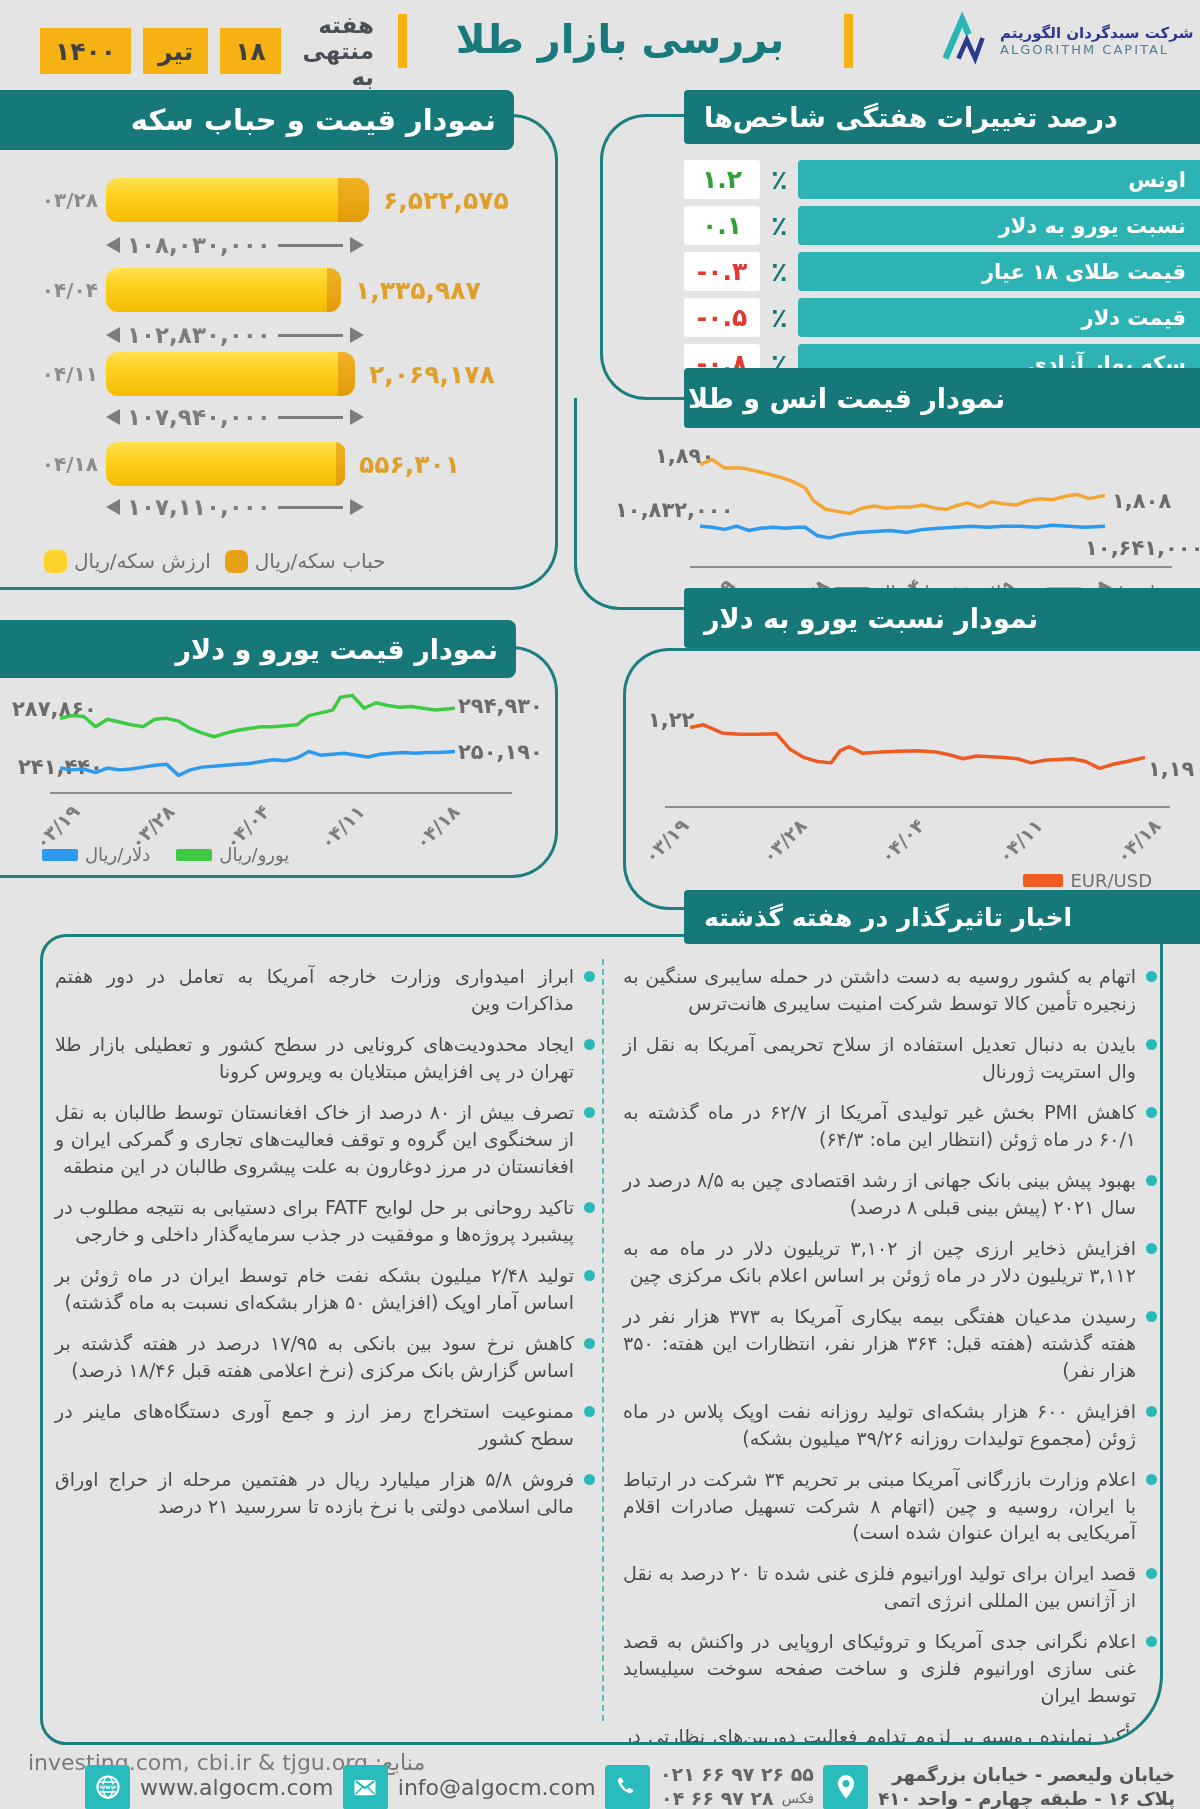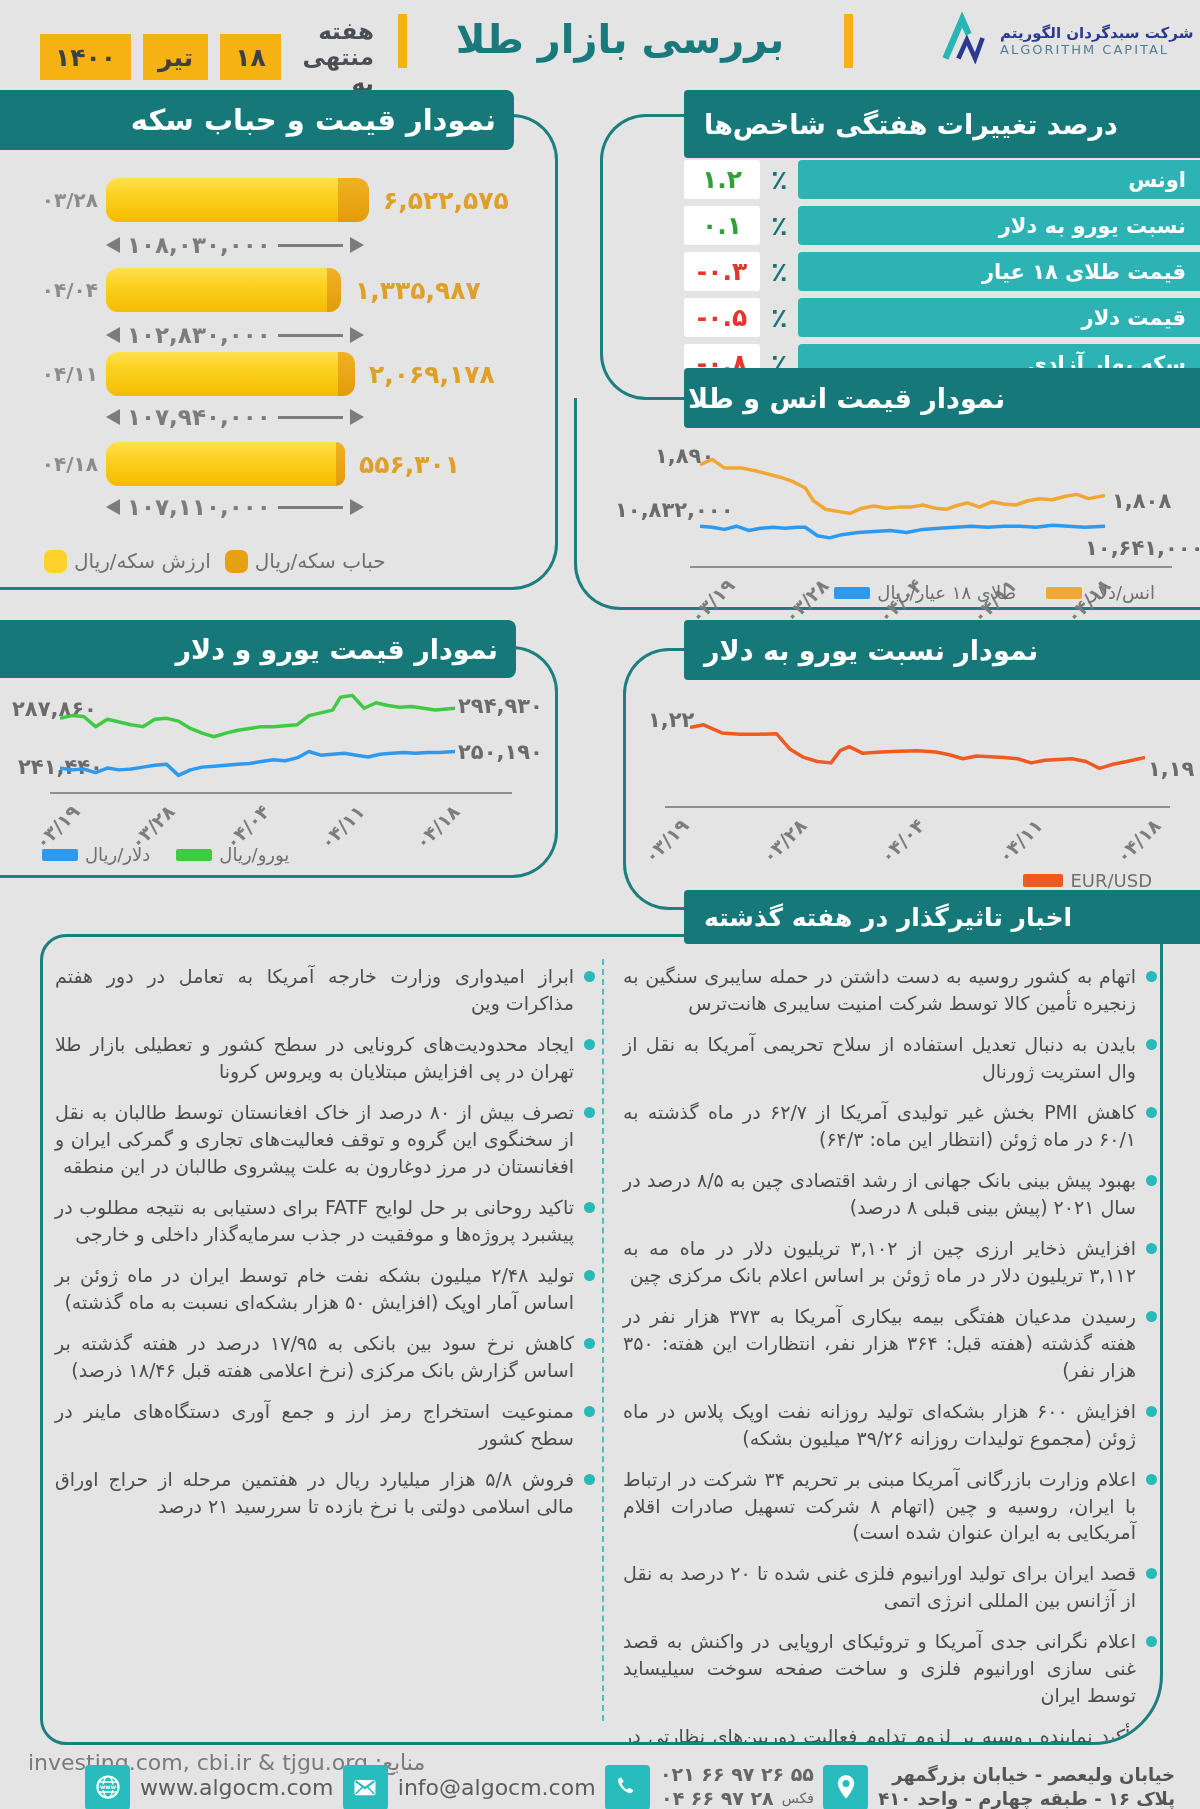--- a/index.html
+++ b/index.html
@@ -2,21 +2,21 @@
 <html lang="fa"><head>
 <meta charset="utf-8">
 <style>
   * { margin:0; padding:0; box-sizing:border-box; }
   html,body { width:1200px; height:1809px; }
   body { font-family:"DejaVu Sans", sans-serif; background:#e4e4e4; }
   .page { position:relative; width:1200px; height:1809px; overflow:hidden; direction:rtl; background:#e4e4e4; }
 
   
   .week-box { background:#f6b213; color:#3c4146; font-weight:bold; font-size:25px; height:46px; display:flex; align-items:center; padding:0 15px; }
-  .week-group { position:absolute; left:40px; top:18px; width:340px; display:flex; gap:12px; align-items:center; justify-content:flex-start; }
+  .week-group { position:absolute; left:40px; top:12px; width:340px; display:flex; gap:12px; align-items:center; justify-content:flex-start; }
   .week-label { color:#4a4f55; font-weight:bold; font-size:23px; margin-right:6px; }
   .vbar { position:absolute; top:14px; width:9px; height:54px; background:#f6b213; }
   .main-title { position:absolute; left:400px; top:16px; width:440px; text-align:center; color:#1a7a7b; font-size:40px; font-weight:bold; }
   .logo { position:absolute; left:938px; top:12px; display:flex; direction:ltr; align-items:center; gap:10px; }
   .logo-text1 { color:#2b3a8f; font-weight:bold; font-size:15px; text-align:right; }
   .logo-text2 { color:#4e7f96; font-size:13px; letter-spacing:2px; direction:ltr; }
 
   
   .decor { position:absolute; border:3px solid #1d7e7f; z-index:1; }
   .d-coin   { left:-30px; top:114px; width:588px; height:476px; border-left:none; border-radius:0 46px 46px 0; }
@@ -24,24 +24,24 @@
   .d-table  { left:600px; top:114px; width:84px;  height:286px; border-right:none; border-radius:46px 0 0 46px; }
   .d-ounce  { left:574px; top:398px; width:626px; height:212px; border-right:none; border-top:none; border-radius:0 0 0 46px; }
   .d-eurusd { left:623px; top:648px; width:577px; height:262px; border-right:none; border-radius:46px 0 0 46px; }
 
   
   .title-bar { position:absolute; background:#177879; color:#fff; font-weight:bold; display:flex; align-items:center; z-index:3; }
   .tb-left  { left:0; justify-content:flex-end; padding-left:20px; padding-right:18px; border-radius:0 8px 8px 0; direction:ltr; }
   .tb-right { left:684px; width:516px; justify-content:flex-start; padding-left:0; padding-right:18px; border-radius:4px 0 0 4px; direction:ltr; }
   .tb-right .tb-text { padding-left:4px; }
   .t-coin   { top:90px;  width:514px; height:60px; font-size:29px; }
-  .t-table  { top:90px;  height:68px; font-size:27px; }
+  .t-table  { top:90px;  height:54px; font-size:27px; }
   .t-ounce  { top:368px; height:60px; font-size:27px; }
   .t-euro   { top:620px; width:516px; height:58px; font-size:27px; }
-  .t-eurusd { top:620px; height:60px; font-size:27px; }
+  .t-eurusd { top:588px; height:60px; font-size:27px; }
   .t-news   { top:890px; height:54px; font-size:25px; }
 
   
   .wt-rows { position:absolute; left:684px; right:0; top:160px; z-index:2; }
   .wt-row { display:flex; direction:rtl; align-items:center; height:39px; margin-bottom:7px; gap:11px; }
   .wt-bar { flex:1; height:39px; background:#2eb3b4; border-radius:4px 0 0 4px; color:#fff; font-weight:bold; font-size:21px; display:flex; align-items:center; padding-right:14px; }
   .wt-pct { color:#157577; font-weight:bold; font-size:27px; }
   .wt-val { width:76px; height:39px; background:#fff; border-radius:3px; display:flex; align-items:center; justify-content:center; font-size:25px; font-weight:bold; direction:ltr; }
 
   

